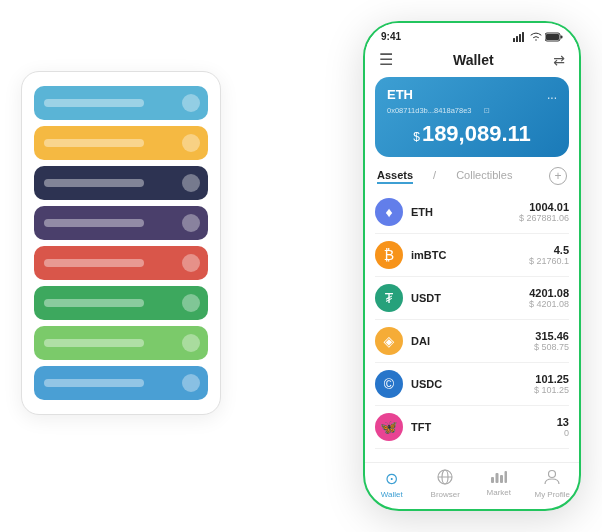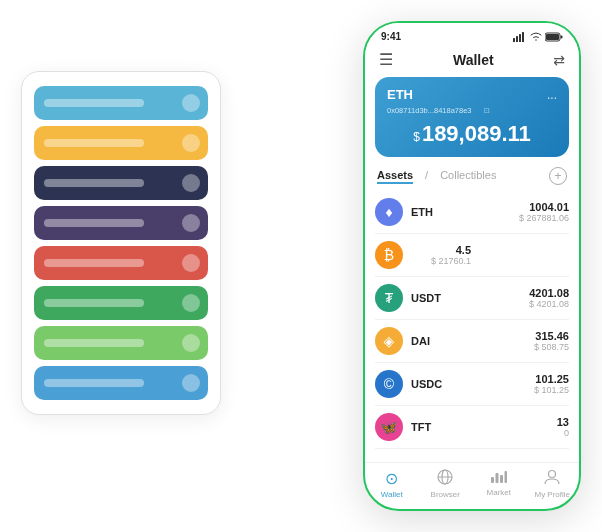--- a/index.html
+++ b/index.html
@@ -170,21 +170,21 @@
     
     .assets-header {
       display: flex;
       justify-content: space-between;
       align-items: center;
       padding: 0 12px 6px;
     }
 
     .assets-tabs {
       display: flex;
-      gap: 12px;
+      gap: 20px;
       font-size: 11px;
     }
 
     .assets-tab-active {
       color: #222;
       font-weight: 600;
       border-bottom: 2px solid #3d9fd3;
       padding-bottom: 1px;
     }
 
@@ -232,21 +232,20 @@
 
     .asset-name {
       font-size: 11px;
       font-weight: 600;
       color: #222;
       flex: 1;
     }
 
     .asset-amounts {
       text-align: right;
-      margin-left: 20px;
     }
 
     .asset-amount-main {
       font-size: 11px;
       font-weight: 600;
       color: #222;
     }
 
     .asset-amount-usd {
       font-size: 9px;
@@ -382,20 +381,21 @@
     <div class="asset-item">
           <div class="asset-icon" style="background: rgb(98, 126, 234); color: rgb(255, 255, 255);">♦</div>
           <div class="asset-name">ETH</div>
           <div class="asset-amounts">
             <div class="asset-amount-main">1004.01</div>
             <div class="asset-amount-usd">$ 267881.06</div>
           </div>
         </div>
         <div class="asset-item">
           <div class="asset-icon" style="background: rgb(247, 147, 26); color: rgb(255, 255, 255);">₿</div>
+          <div class="asset-name">imBTC</div>
           <div class="asset-amounts">
             <div class="asset-amount-main">4.5</div>
             <div class="asset-amount-usd">$ 21760.1</div>
           </div>
         </div>
         <div class="asset-item">
           <div class="asset-icon" style="background: rgb(38, 161, 123); color: rgb(255, 255, 255);">₮</div>
           <div class="asset-name">USDT</div>
           <div class="asset-amounts">
             <div class="asset-amount-main">4201.08</div>

